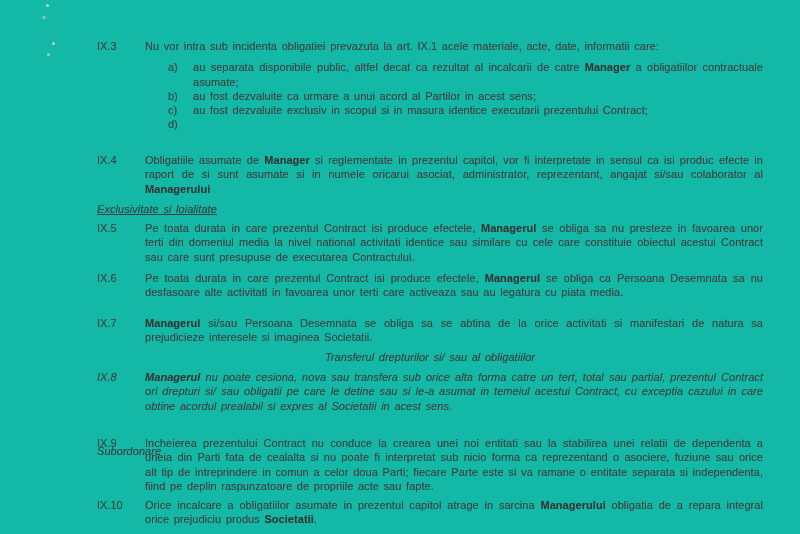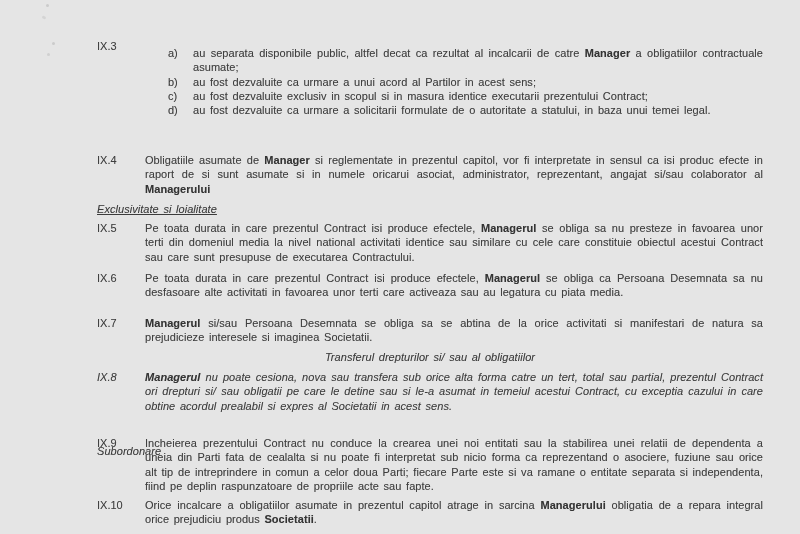--- a/index.html
+++ b/index.html
@@ -1,19 +1,19 @@
 <!DOCTYPE html>
 <html><head>
 <meta charset="utf-8">
 <style>
   html,body{margin:0;padding:0;}
   .page{
     position:relative;
     width:800px;height:534px;
-    background:#e5e5e5;
+    background:#14b8a6;
     overflow:hidden;
     font-family:"Liberation Sans","DejaVu Sans",sans-serif;
     color:#3f3f3f;
   }
   #doc .block{
     position:absolute;
     left:97px;
     width:666px;
     font-size:11px;
     line-height:14.3px;
@@ -55,36 +55,36 @@
 <div class="page">
   <span class="speck s1"></span>
   <span class="speck s2"></span>
   <span class="speck s3"></span>
   <span class="speck s4"></span>
 
   <div id="doc">
       <div class="block clause">
         <span class="num">IX.3</span>
         <div class="body">
+          <p class="text"><span>Nu vor intra sub incidenta obligatiei prevazuta la art. IX.1 acele materiale, acte, date, informatii care:</span></p>
           <div class="sublist">
             <div class="subitem">
               <span class="marker">a)</span>
               <p class="text"><span>au separata disponibile public, altfel decat ca rezultat al incalcarii de catre </span><b>Manager</b><span> a obligatiilor contractuale asumate;</span></p>
             </div>
             <div class="subitem">
               <span class="marker">b)</span>
               <p class="text"><span>au fost dezvaluite ca urmare a unui acord al Partilor in acest sens;</span></p>
             </div>
             <div class="subitem">
               <span class="marker">c)</span>
               <p class="text"><span>au fost dezvaluite exclusiv in scopul si in masura identice executarii prezentului Contract;</span></p>
             </div>
             <div class="subitem">
               <span class="marker">d)</span>
-              <p class="text"><span>au fost dezvaluite ca urmare a solicitarii formulate de o autoritate a statului, in baza unui temei legal.</span></p>
             </div>
           </div>
         </div>
       </div>
       <div class="block clause">
         <span class="num">IX.4</span>
         <div class="body">
           <p class="text"><span>Obligatiile asumate de </span><b>Manager</b><span> si reglementate in prezentul capitol, vor fi interpretate in sensul ca isi produc efecte in raport de si sunt asumate si in numele oricarui asociat, administrator, reprezentant, angajat si/sau colaborator al </span><b>Managerului</b></p>
         </div>
       </div>

